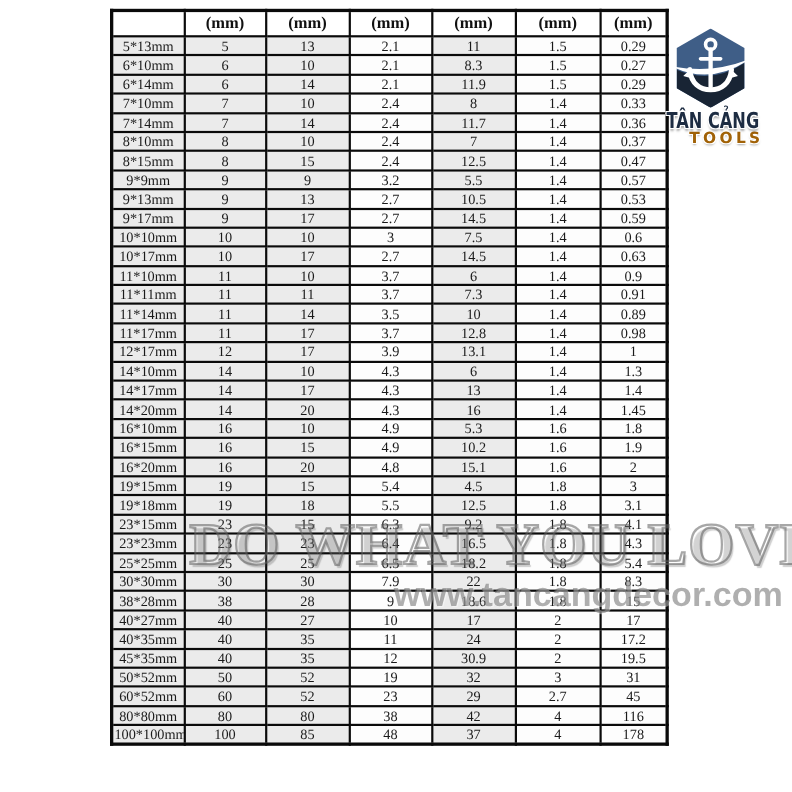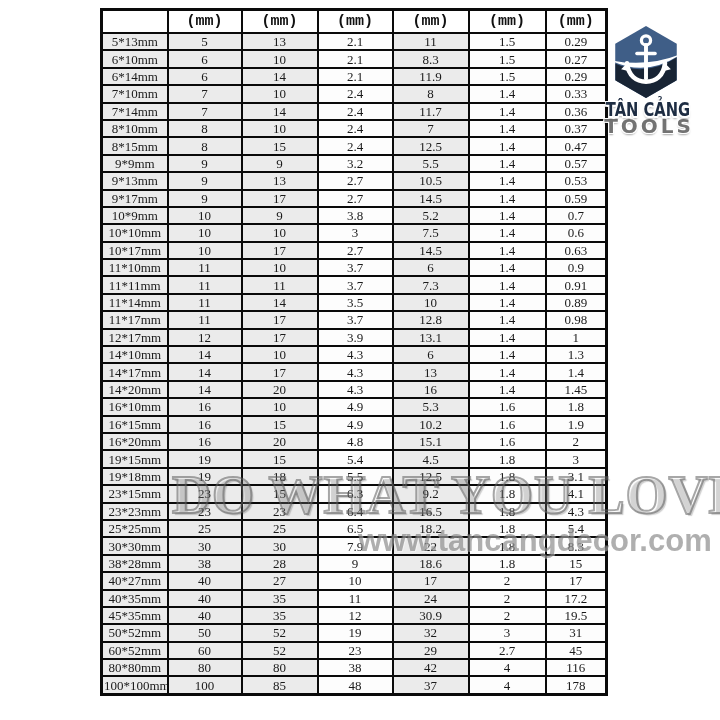--- a/index.html
+++ b/index.html
@@ -7,21 +7,21 @@
     width:720px;height:720px;position:relative;background:#ffffff;
     font-family:"Liberation Serif", serif;overflow:hidden;
   }
   
   table.spec{
     position:absolute;left:100px;top:8px;width:505px;
     border-collapse:collapse;table-layout:fixed;
     border:3px solid #0a0a0a;
   }
   table.spec th{
-    font-family:Liberation Mono, monospace;font-weight:bold;
+    font-family:Liberation Serif, serif;font-weight:bold;
     font-size:15px;height:21px;border:2px solid #0a0a0a;
     background:#ffffff;text-align:center;padding:0;color:#111;
   }
   table.spec td{
     font-size:13px;height:15.4px;line-height:15px;text-align:center;
     border:2px solid #0a0a0a;background:#fdfdfd;padding:0 1px;color:#1a1a1a;
     white-space:nowrap;overflow:hidden;
   }
   table.spec td.shade{background:#ebebeb;}
   table.spec td.label{font-size:13px;}
@@ -33,21 +33,21 @@
   .logo svg{display:block;margin:0 auto;}
   .brand1{
     font-family:"DejaVu Sans","Liberation Sans",sans-serif;
     font-weight:bold;font-size:16px;color:#1d2c42;line-height:15px;
     transform:scale(0.92,1.25);transform-origin:center top;
     letter-spacing:0px;margin-top:2px;
     text-shadow:-1px -1px 0 #fff,1px -1px 0 #fff,-1px 1px 0 #fff,1px 1px 0 #fff,0 2px 2px rgba(0,0,0,0.35);
   }
   .brand2{
     font-family:"DejaVu Sans","Liberation Sans",sans-serif;
-    font-weight:bold;font-size:20px;color:#737373;line-height:14px;
+    font-weight:bold;font-size:14px;color:#a16207;line-height:14px;
     letter-spacing:3px;margin-top:4px;
     text-shadow:-1px -1px 0 #fff,1px -1px 0 #fff,-1px 1px 0 #fff,1px 1px 0 #fff,0 2px 2px rgba(0,0,0,0.35);
   }
   
   .wm{position:absolute;z-index:6;pointer-events:none;}
   .wm1{
     left:172px;top:466px;width:540px;
     font-family:"Liberation Serif", serif;font-weight:bold;
     font-size:54px;line-height:1.1;letter-spacing:1px;white-space:nowrap;
     color:rgba(255,255,255,0.10);
@@ -171,29 +171,20 @@
       <tr>
         <td class="shade label">9*17mm</td>
         <td class="shade">9</td>
         <td class="shade">17</td>
         <td>2.7</td>
         <td class="shade">14.5</td>
         <td>1.4</td>
         <td>0.59</td>
       </tr>
       <tr>
-        <td class="shade label">10*9mm</td>
-        <td class="shade">10</td>
-        <td class="shade">9</td>
-        <td>3.8</td>
-        <td class="shade">5.2</td>
-        <td>1.4</td>
-        <td>0.7</td>
-      </tr>
-      <tr>
         <td class="shade label">10*10mm</td>
         <td class="shade">10</td>
         <td class="shade">10</td>
         <td>3</td>
         <td class="shade">7.5</td>
         <td>1.4</td>
         <td>0.6</td>
       </tr>
       <tr>
         <td class="shade label">10*17mm</td>

